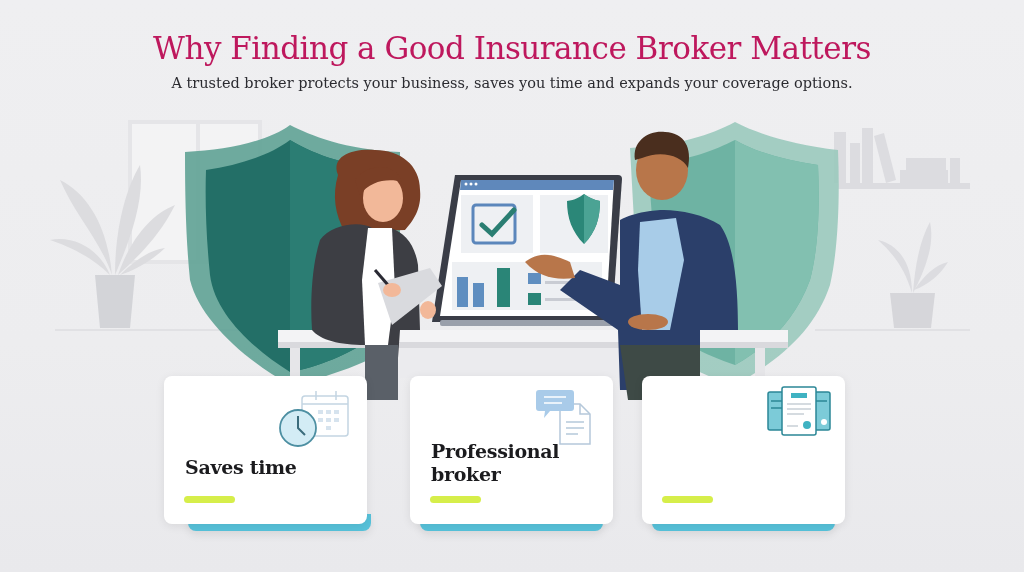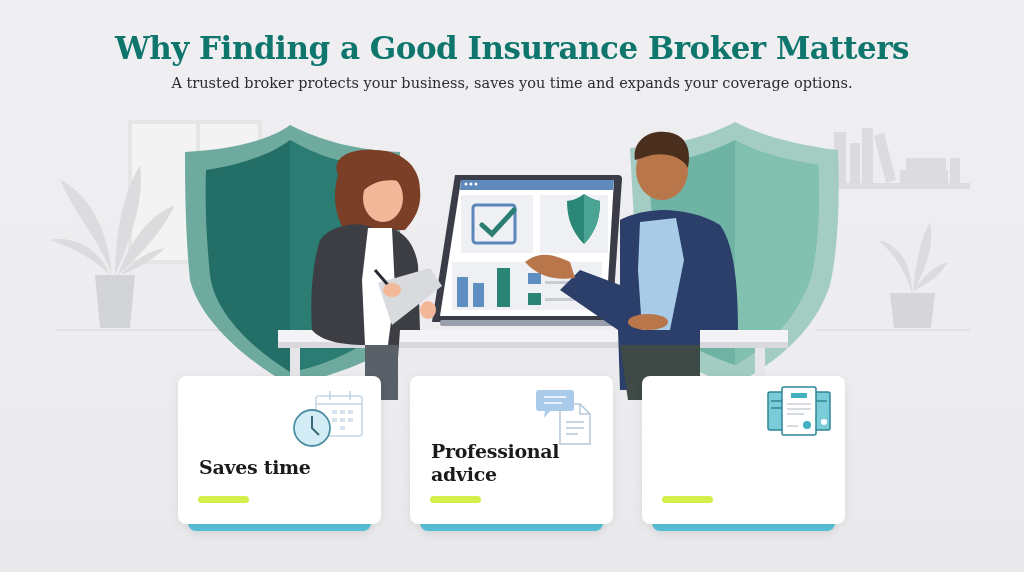--- a/index.html
+++ b/index.html
@@ -4,22 +4,22 @@
 <style>
   * { box-sizing: border-box; margin: 0; padding: 0; }
   html, body { width: 1024px; height: 572px; overflow: hidden; }
   body {
     background: linear-gradient(180deg, #efeff1 0%, #ededef 60%, #e9e9ec 100%);
     font-family: "DejaVu Serif", "Liberation Serif", serif;
     position: relative;
   }
   .title {
     position: absolute; left: 0; top: 30px; width: 1024px;
-    text-align: center; font-size: 31px; font-weight: bold;
-    color: #0f766e; letter-spacing: -0.5px;
+    text-align: center; font-size: 31px; font-weight: normal;
+    color: #be185d; letter-spacing: -0.5px;
   }
   .subtitle {
     position: absolute; left: 0; top: 75px; width: 1024px;
     text-align: center; font-size: 14.5px; color: #2b2b30;
   }
   .scene { position: absolute; left: 0; top: 0; width: 1024px; height: 572px; }
   .card {
     position: absolute; top: 376px; width: 203px; height: 148px;
     background: #ffffff; border-radius: 8px;
     box-shadow: 0 2px 10px rgba(0,0,0,0.08);
@@ -147,21 +147,21 @@
     <path d="M620 345 L700 345 L700 400 L628 400 Z" fill="#3e4a46"></path>
     <path d="M525 262 C540 250 555 255 570 262 L575 278 C555 280 540 278 525 262 Z" fill="#b8764a"></path>
     <ellipse cx="648" cy="322" rx="20" ry="8" fill="#b8764a"></ellipse>
   </g>
 </svg>
 
 <div class="title">Why Finding a Good Insurance Broker Matters</div>
 <div class="subtitle">A trusted broker protects your business, saves you time and expands your coverage options.</div>
 
 <div class="card-base" style="left:188px;"></div>
-<div class="card" style="left:178px;padding-left:48px;">
+<div class="card" style="left:164px;padding-left:48px;">
   <svg class="card-icon" style="left:112px; top:10px;" width="76" height="62" viewBox="0 0 76 62">
     <rect x="26" y="10" width="46" height="40" rx="3" fill="none" stroke="#c3d5e2" stroke-width="1.5"></rect>
     <line x1="26" y1="18" x2="72" y2="18" stroke="#c3d5e2" stroke-width="1.5"></line>
     <line x1="40" y1="5" x2="40" y2="14" stroke="#c3d5e2" stroke-width="1.5"></line>
     <line x1="60" y1="5" x2="60" y2="14" stroke="#c3d5e2" stroke-width="1.5"></line>
     <g fill="#d6e3ee">
       <rect x="42" y="24" width="5" height="4"></rect>
         <rect x="50" y="24" width="5" height="4"></rect>
         <rect x="58" y="24" width="5" height="4"></rect>
       <rect x="42" y="32" width="5" height="4"></rect>
@@ -185,21 +185,21 @@
     <path d="M44 18 L44 28 L54 28" fill="none" stroke="#b5c8da" stroke-width="1.5"></path>
     <line x1="30" y1="36" x2="48" y2="36" stroke="#b5c8da" stroke-width="1.5"></line>
     <line x1="30" y1="42" x2="48" y2="42" stroke="#b5c8da" stroke-width="1.5"></line>
     <line x1="30" y1="48" x2="42" y2="48" stroke="#b5c8da" stroke-width="1.5"></line>
     <path d="M3 4 L35 4 Q38 4 38 7 L38 22 Q38 25 35 25 L14 25 L8 32 L9 25 L3 25 Q0 25 0 22 L0 7 Q0 4 3 4 Z" fill="#a9cbe9"></path>
     <line x1="8" y1="11" x2="30" y2="11" stroke="#ffffff" stroke-width="1.5"></line>
     <line x1="8" y1="17" x2="26" y2="17" stroke="#ffffff" stroke-width="1.5"></line>
   </svg>
   <div class="card-label" style="top:64px;">
     <div>Professional</div>
-    <div>advice</div>
+    <div>broker</div>
   </div>
   <div class="card-bar"></div>
 </div>
 
 <div class="card-base" style="left:652px;"></div>
 <div class="card" style="left:642px;">
   <svg class="card-icon" style="left:124px; top:10px;" width="66" height="50" viewBox="0 0 66 50">
     <rect x="2" y="6" width="18" height="38" rx="2" fill="#7ccbd8" stroke="#2b8796" stroke-width="1.5"></rect>
     <rect x="46" y="6" width="18" height="38" rx="2" fill="#7ccbd8" stroke="#2b8796" stroke-width="1.5"></rect>
     <line x1="5" y1="15" x2="17" y2="15" stroke="#2b8796" stroke-width="1.5"></line>

